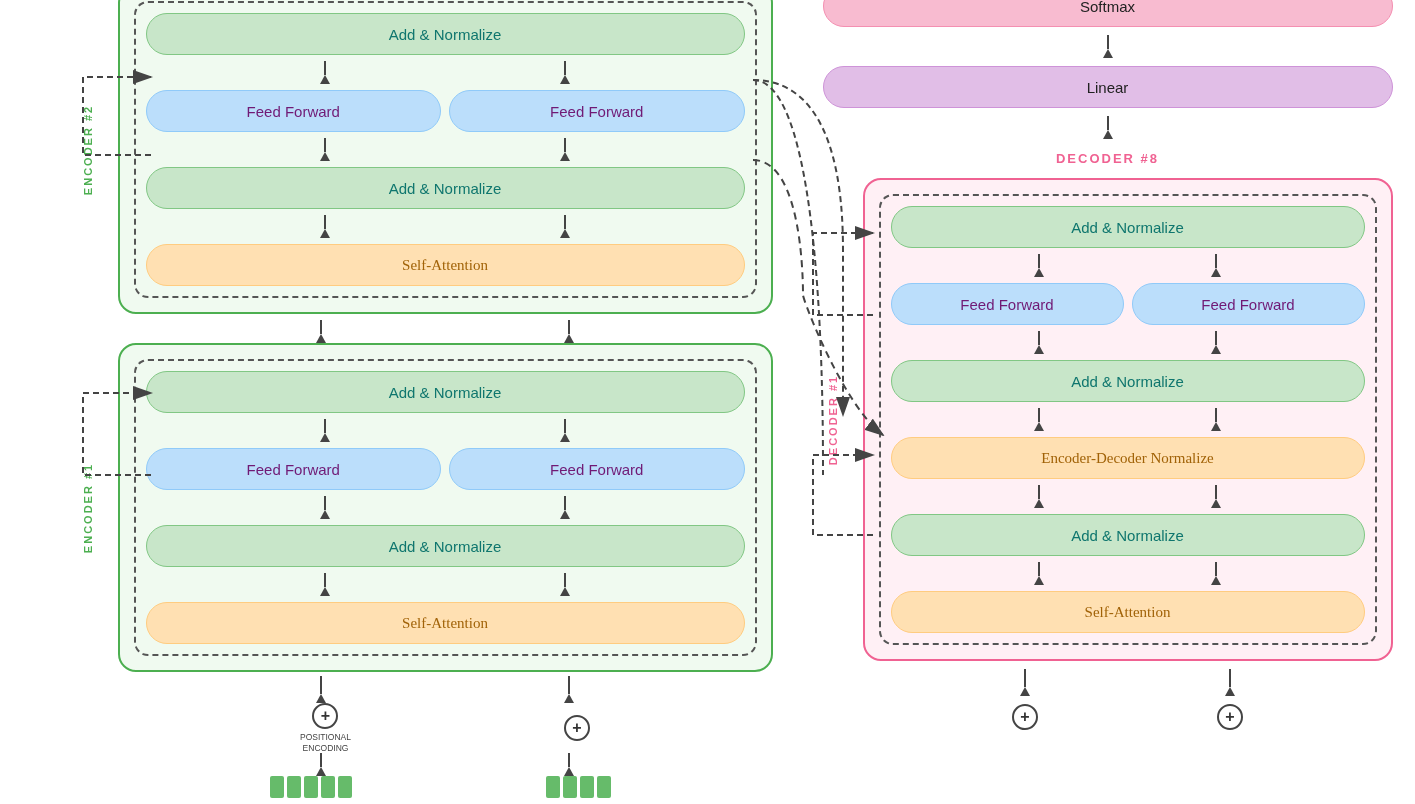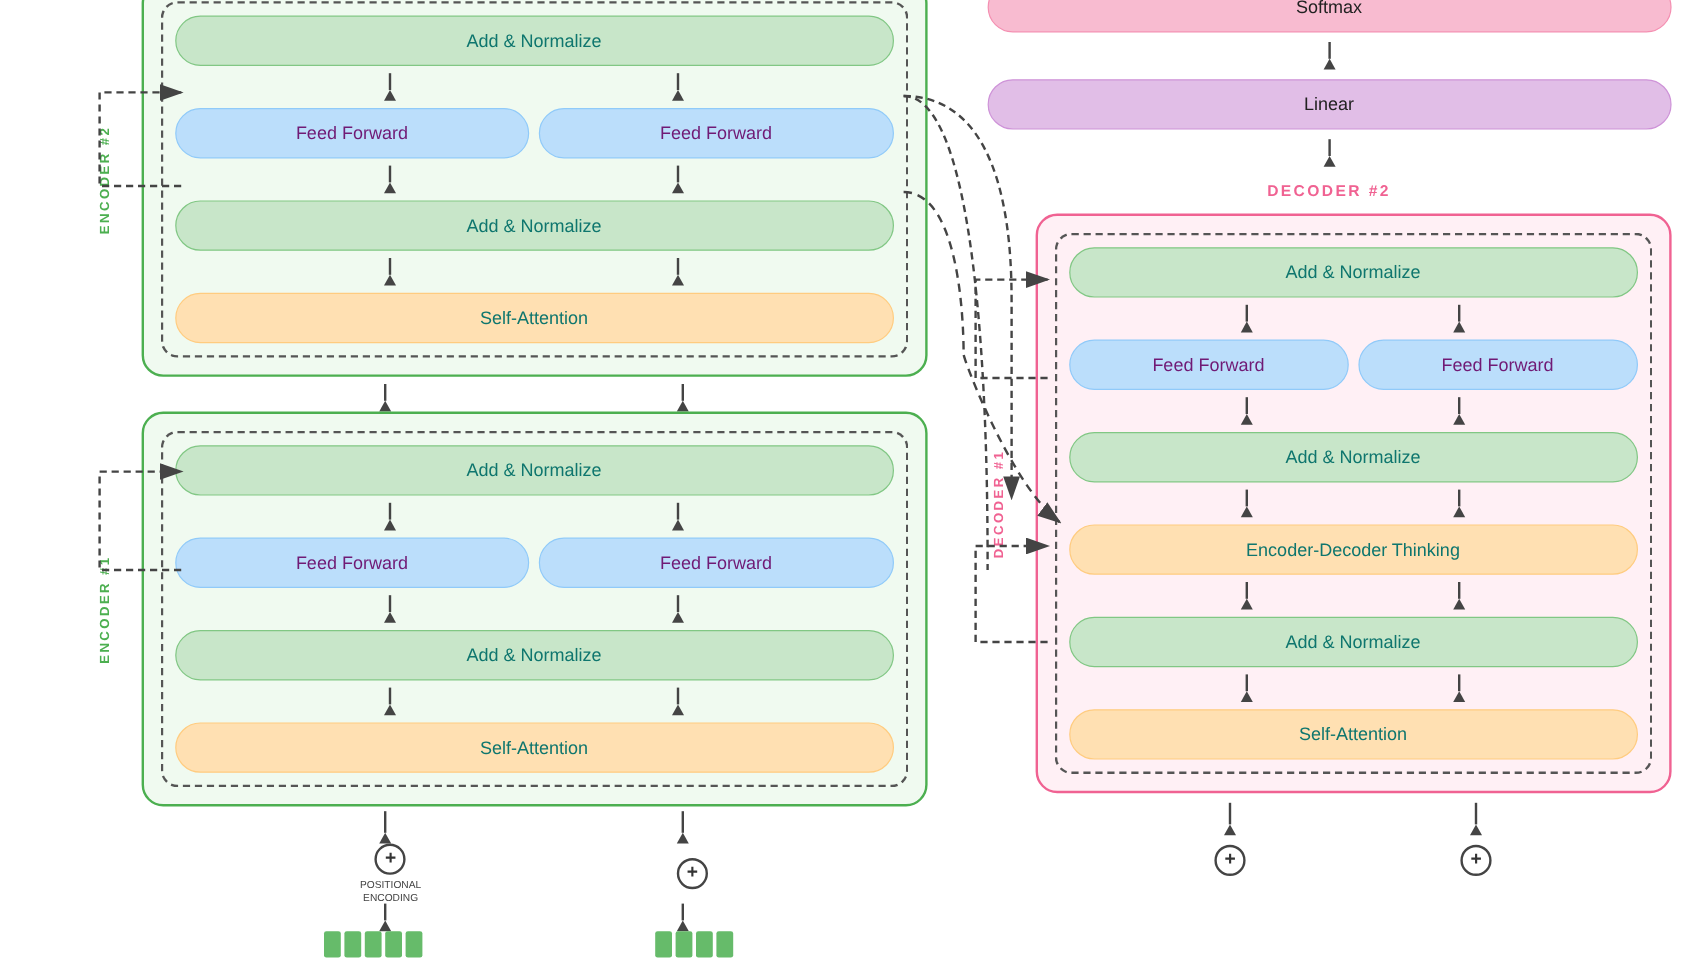--- a/index.html
+++ b/index.html
@@ -67,21 +67,22 @@
     }
     .block-blue {
       background: #bbdefb;
       border: 1.5px solid #90caf9;
       color: #701a75;
       flex: 0.9;
     }
     .block-peach {
       background: #ffe0b2;
       border: 1.5px solid #ffcc80;
-      color: #0f766e;
+      color: #a16207;
+      font-family: Liberation Serif, serif;
     }
     .block-pink-light {
       background: #f8bbd0;
       border: 1.5px solid #f48fb1;
       color: #222;
     }
     .block-lavender {
       background: #e1bee7;
       border: 1.5px solid #ce93d8;
       color: #222;
@@ -397,21 +398,21 @@
       <div class="block block-lavender">Linear</div>
     </div>
 
     <div class="arrow-single">
       <div class="arrow-unit">
           <div class="arr-line"></div>
           <div class="arr-head"></div>
         </div>
     </div>
 
-    <div class="decoder2-label-bar">DECODER #2</div>
+    <div class="decoder2-label-bar">DECODER #8</div>
 
     <div style="position:relative; margin-left:40px;">
       <span class="enc2-label" style="color:#f06292;">DECODER #1</span>
       <div class="decoder-box">
         <div class="dashed-group">
 
           <div class="layer-row">
             <div class="block block-green">Add &amp; Normalize</div>
           </div>
 
@@ -451,21 +452,21 @@
                 <div class="arr-line"></div>
                 <div class="arr-head"></div>
               </div>
             <div class="arrow-unit">
                 <div class="arr-line"></div>
                 <div class="arr-head"></div>
               </div>
           </div>
 
           <div class="layer-row">
-            <div class="block block-peach">Encoder-Decoder Thinking</div>
+            <div class="block block-peach">Encoder-Decoder Normalize</div>
           </div>
 
           <div class="arrow-pair">
             <div class="arrow-unit">
                 <div class="arr-line"></div>
                 <div class="arr-head"></div>
               </div>
             <div class="arrow-unit">
                 <div class="arr-line"></div>
                 <div class="arr-head"></div>

